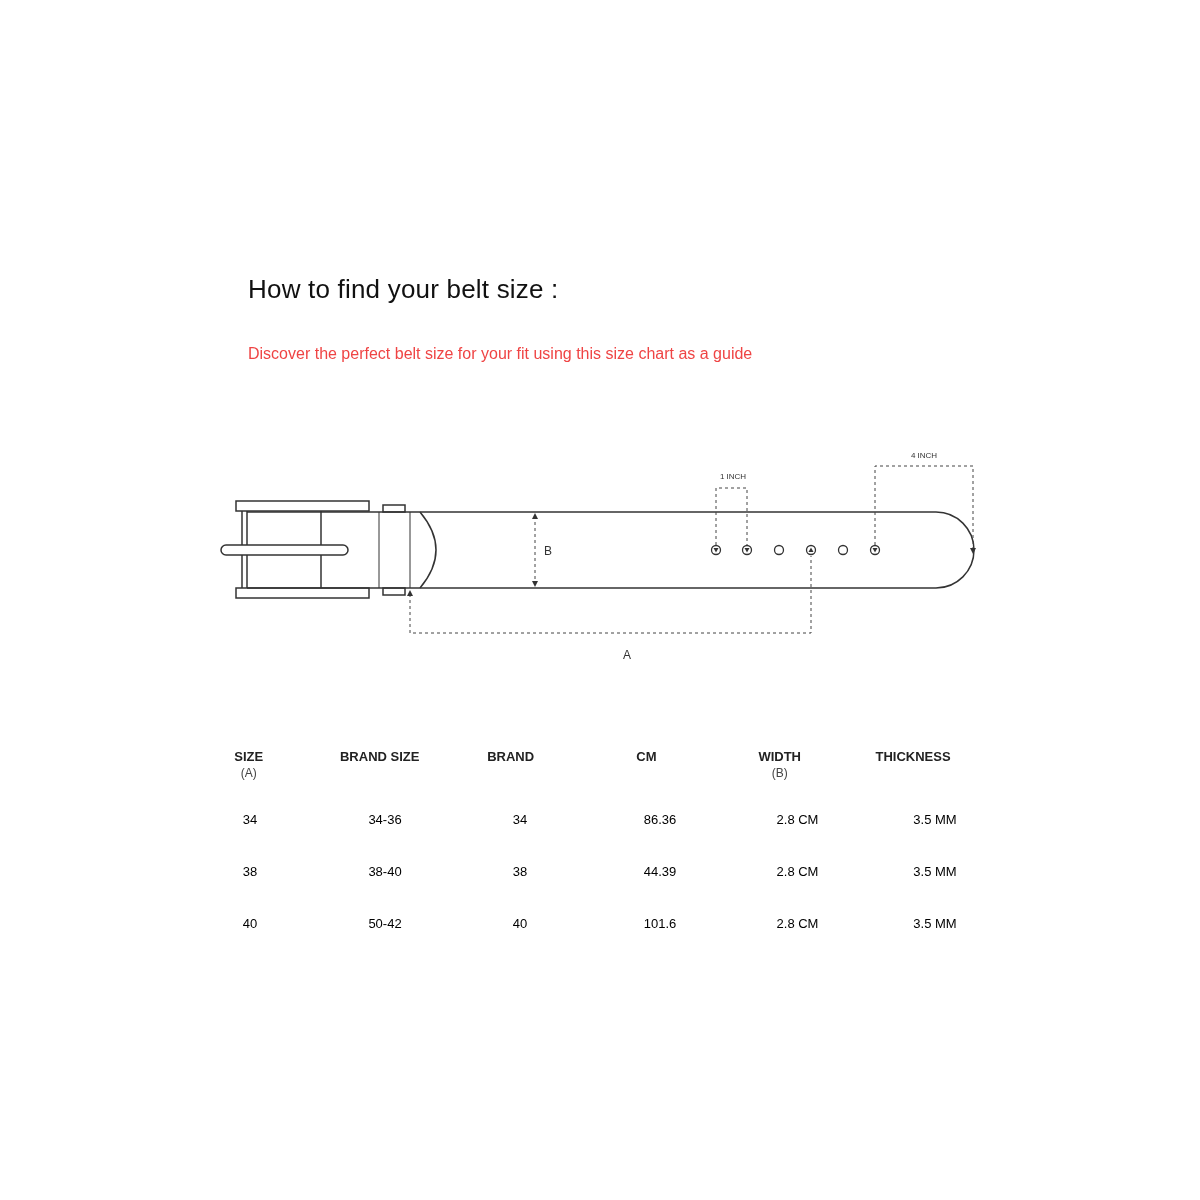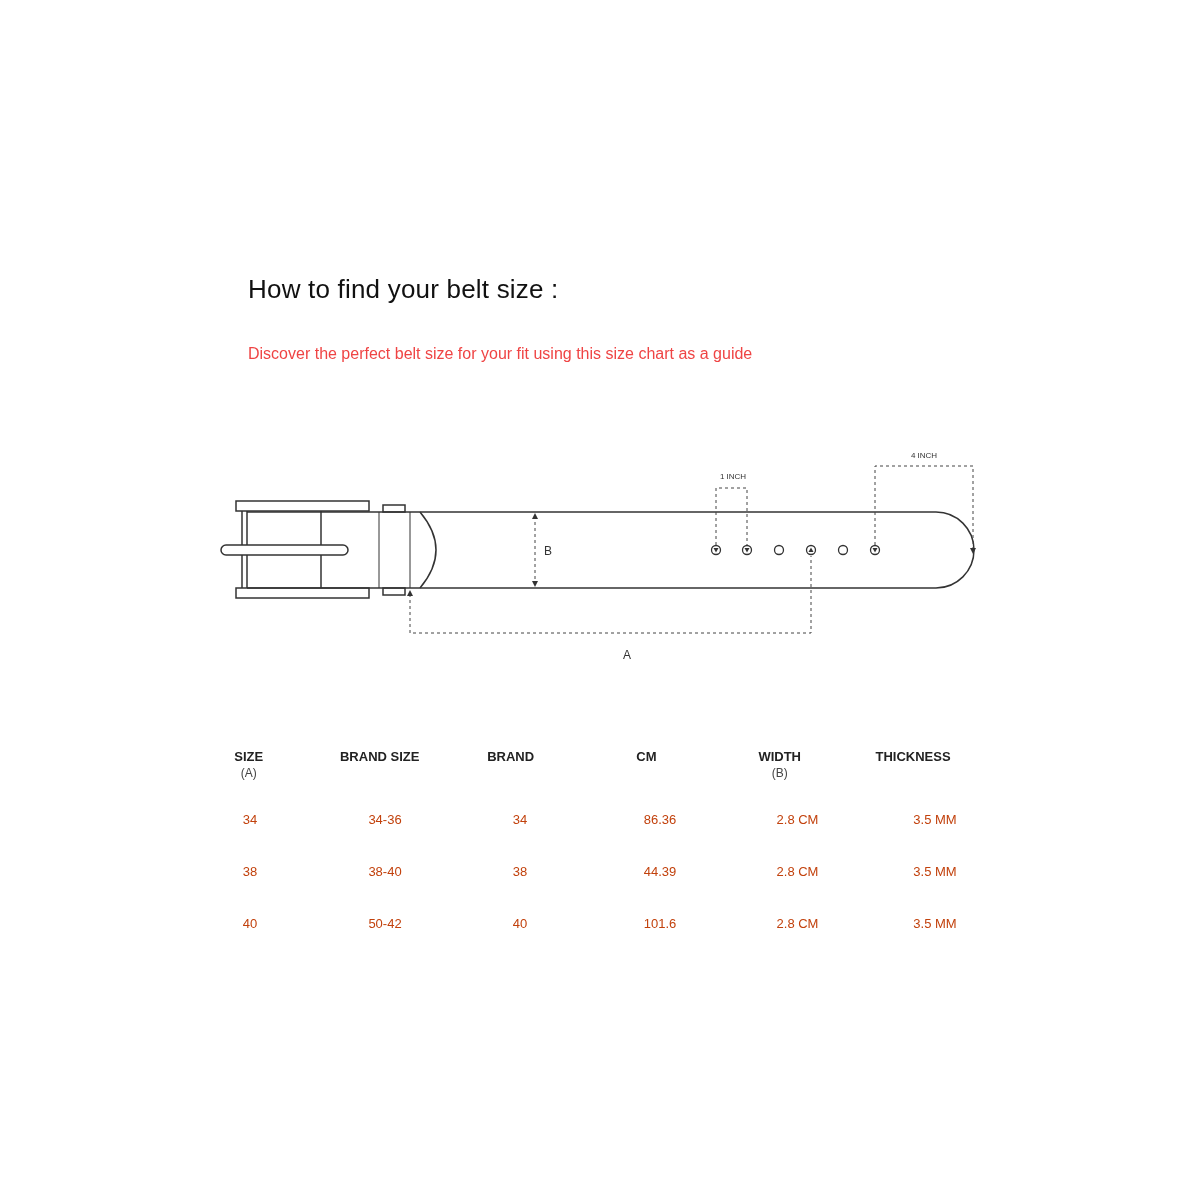--- a/index.html
+++ b/index.html
@@ -5,21 +5,21 @@
     html, body { margin:0; padding:0; background:#ffffff; }
     body { width:1200px; height:1200px; position:relative; overflow:hidden;
            font-family:"Liberation Sans", sans-serif; color:#111; }
     .title { position:absolute; left:236px; top:262px; font-size:26px; font-weight:400;
              letter-spacing:0.2px; color:#111; margin:12px; }
     .subtitle { position:absolute; left:236px; top:333px; font-size:16px; color:#ef4444; margin:12px; }
     svg.diagram { position:absolute; left:0; top:0; }
     .lbl { font-family:"Liberation Sans", sans-serif; fill:#333; }
     .table { position:absolute; left:210px; top:742px; width:800px;margin-top:6px; }
     .thead, .trow { display:flex; }
-    .cell { text-align:center; font-size:13px; color:#c2410c; }
+    .cell { text-align:center; font-size:13px; color:#000000; }
     .thead .cell { font-weight:700; color:#222; font-size:13px; line-height:17px; }
     .thead .sub { font-weight:400; color:#444; font-size:12px; display:block; }
     .trow { margin-top:0; }
     .c0{width:80px;} .c1{width:190px;} .c2{width:80px;} .c3{width:200px;} .c4{width:75px;} .c5{width:200px;}
   </style>
 </head>
 <body>
 
 <h1 class="title">How to find your belt size :</h1>
 <p class="subtitle">Discover the perfect belt size for your fit using this size chart as a guide</p>

